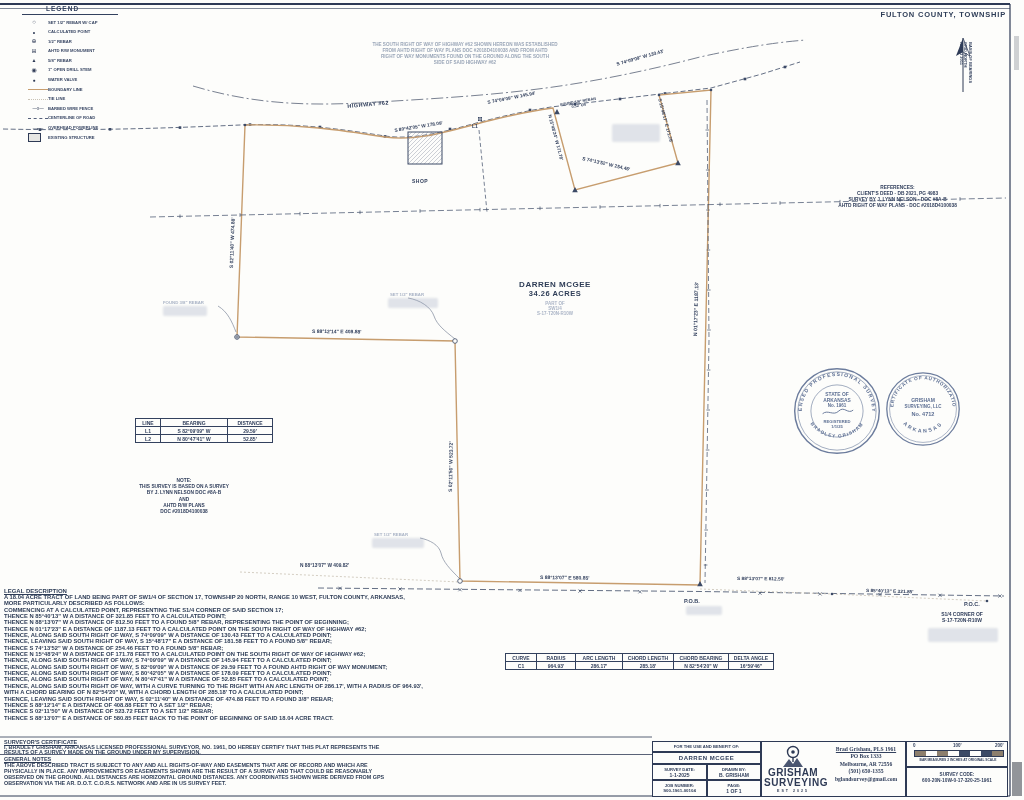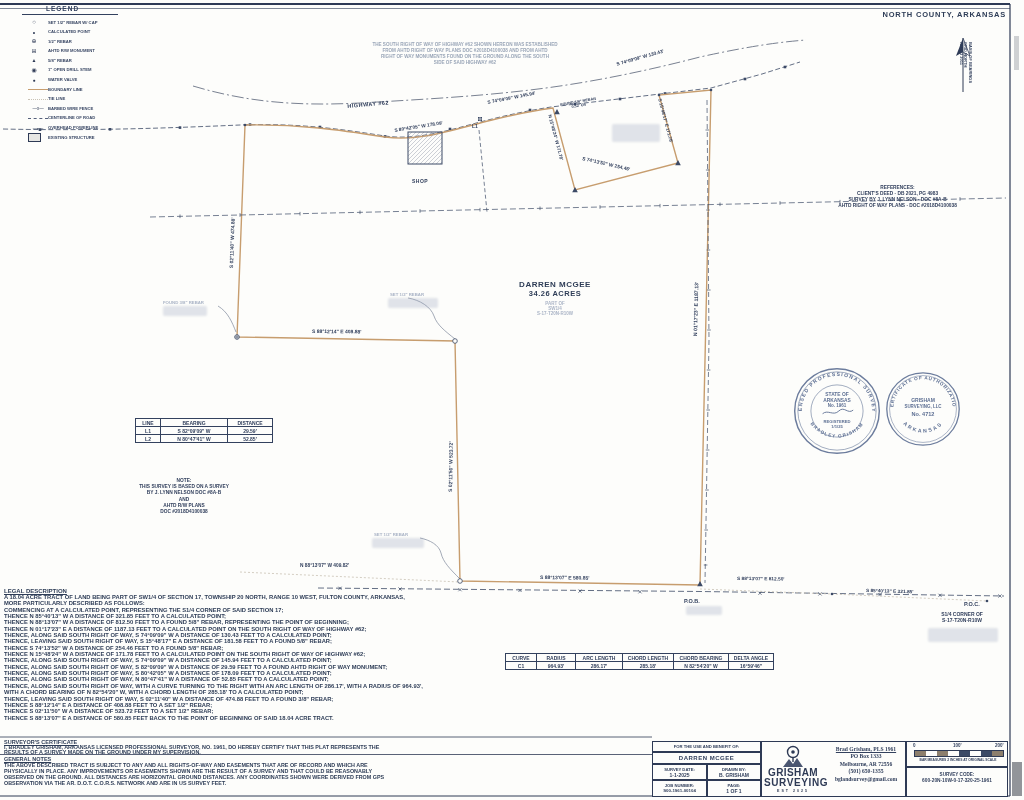--- a/index.html
+++ b/index.html
@@ -264,21 +264,21 @@
         <span class="lg-lab">OVERHEAD POWERLINE</span>
       </div>
     <div class="lg-row">
         <span class="lg-sym">
           <span class="ls ls-struct"></span>
         </span>
         <span class="lg-lab">EXISTING STRUCTURE</span>
       </div>
   </div>
 
-  <div class="t" style="left:870px;top:10px;width:136px;text-align:right;font-size:7.5px;letter-spacing:0.8px;color:#2e3d57;">NORTH COUNTY, ARKANSAS</div>
+  <div class="t" style="left:870px;top:10px;width:136px;text-align:right;font-size:7.5px;letter-spacing:0.8px;color:#2e3d57;">FULTON COUNTY, TOWNSHIP</div>
 
   <div class="t rot" style="left:972px;top:42px;transform:rotate(90deg);font-size:4px;line-height:4.6px;font-weight:700;white-space:nowrap;">
     <div>BASIS OF BEARINGS</div>
     <div>GRID NORTH</div>
     <div>NAD83 2011</div>
   </div>
 
   <div class="abs blurnote" style="left:330px;top:42px;width:270px;">
     <div>THE SOUTH RIGHT OF WAY OF HIGHWAY #62 SHOWN HEREON WAS ESTABLISHED</div>
     <div>FROM AHTD RIGHT OF WAY PLANS DOC #2018D4100038 AND FROM AHTD</div>

